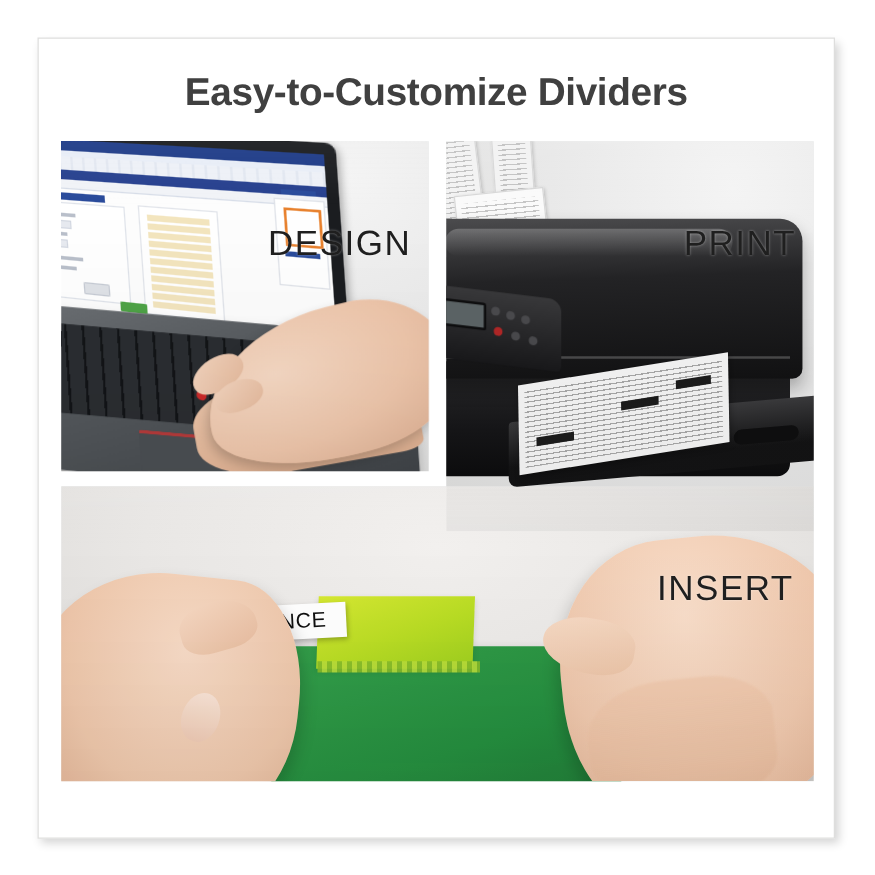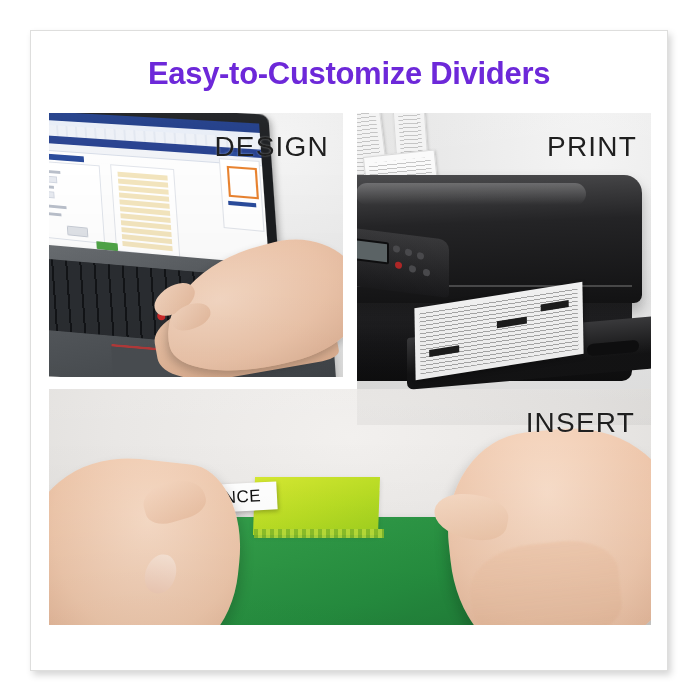--- a/index.html
+++ b/index.html
@@ -33,21 +33,21 @@
     box-shadow: 3px 4px 7px rgba(0,0,0,0.17);
   }
 
   
   .headline {
     position: absolute;
     left: 0;
     top: 25px;
     width: 100%;
     text-align: center;
-    color: #6d28d9;
+    color: #404040;
     font-size: 31px;
     font-weight: bold;
     letter-spacing: -0.3px;
     font-family: "Liberation Sans", sans-serif;
     white-space: nowrap;
   }
 
   
   .panels { position: absolute; left: 0; top: 0; width: 100%; height: 100%; }
 
@@ -62,20 +62,21 @@
 
   .panel-caption {
     position: absolute;
     color: #1f1f1f;
     font-family: "Liberation Sans", sans-serif;
     font-weight: 300;
     letter-spacing: 1.2px;
     z-index: 40;
     pointer-events: none;
     text-shadow: 0 0 2px rgba(255,255,255,0.45);
+    margin-top: 48px;
   }
   .cap-design { right: 14px; top: 18px; font-size: 28px; }
   .cap-print  { right: 14px; top: 18px; font-size: 28px; }
   .cap-insert { right: 16px; top: 18px; font-size: 28px; }
 
   
   .bg-studio {
     position: absolute; inset: 0;
     background:
       radial-gradient(ellipse at 78% 12%, #f4f4f4 0%, #e9e9e9 45%, #dededd 100%);

